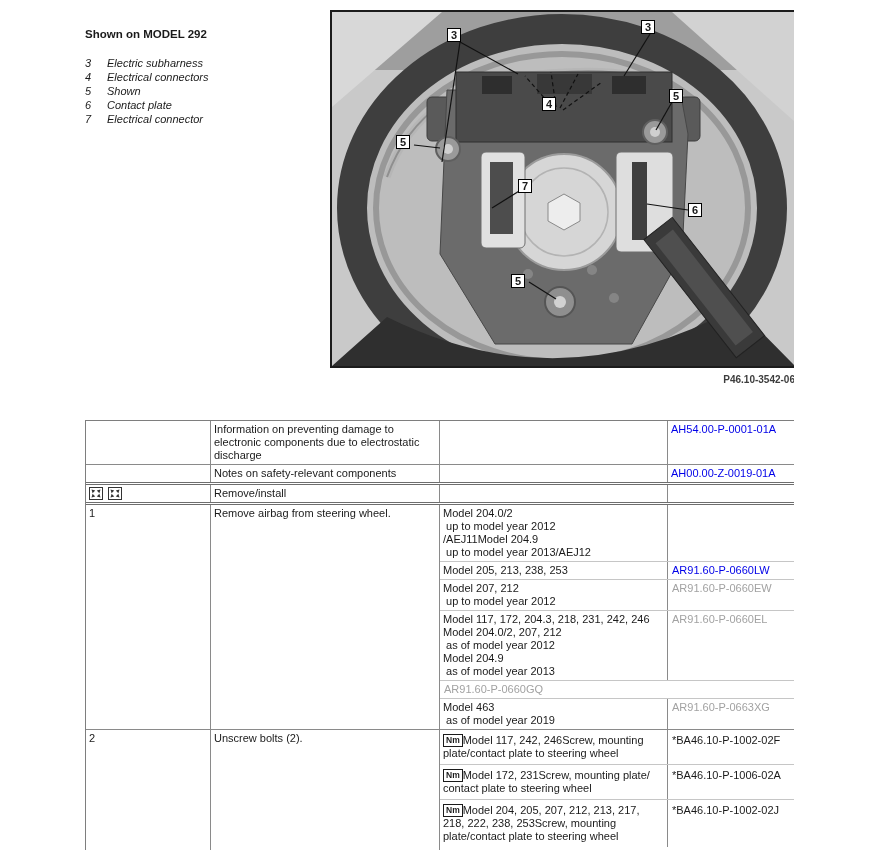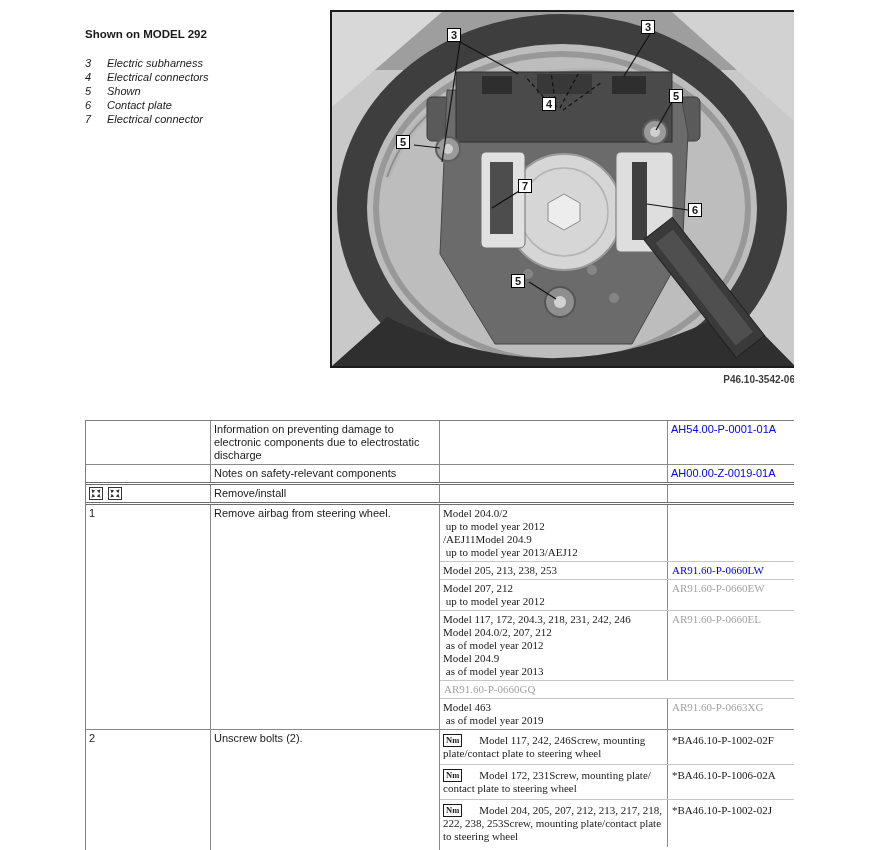--- a/index.html
+++ b/index.html
@@ -42,32 +42,32 @@
   .t-row.dbl { border-bottom:3px double #6e6e6e; }
   .c { padding:2px 4px 2px 3px; border-right:1px solid #8a8a8a; }
   .c:last-child { border-right:none; }
   .c34 { grid-column:3 / 5; padding:0; border-right:none; }
   .bold { font-weight:normal; }
   .t-notes { min-height:16px; }
   .t-section { min-height:17px; }
   .t-step2 { min-height:140px; }
 
   .info-doc { color:#0000e8; }
-  .sub-row { display:grid; grid-template-columns:228px 1fr;font-family:Liberation Serif, serif; }
+  .sub-row { display:grid; grid-template-columns:228px 1fr; }
   .sub-row + .sub-row { border-top:1px solid #c6c6c6; }
   .sub-models { border-right:1px solid #8a8a8a; padding:2px 4px 2px 3px;
                 white-space:pre-wrap; }
   .sub-doc { padding:2px 4px 2px 4px; color:#a2a2a2; }
   .sub-doc.link { color:#0000e8; }
   .torque .sub-models { white-space:normal; padding:4px 4px 4px 3px; }
   .torque .sub-doc { color:#1a1a1a; padding-top:4px; }
 
   .icon-pair { display:flex; gap:5px; align-items:flex-start; }
   .nm-box { display:inline-block; border:1px solid #1a1a1a; font-size:8.5px;
-            line-height:10px; padding:0 2px 1px 2px; margin-right:17px;
+            line-height:10px; padding:0 2px 1px 2px; margin-right:0;
             vertical-align:1px; background:#fff; font-weight:bold; color:#1a1a1a; }
 </style>
 </head>
 <body>
 
 <div class="page">
 
   <div class="legend">
     <div class="legend-title">Shown on MODEL 292</div>
     <div class="legend-item">

